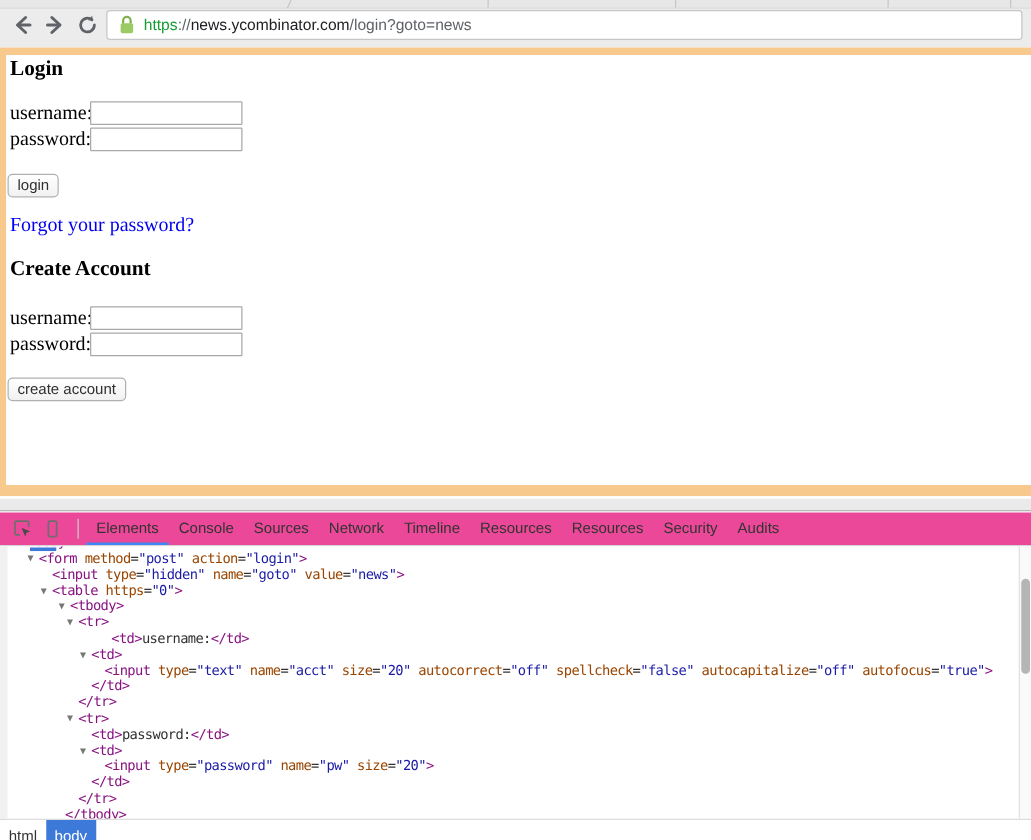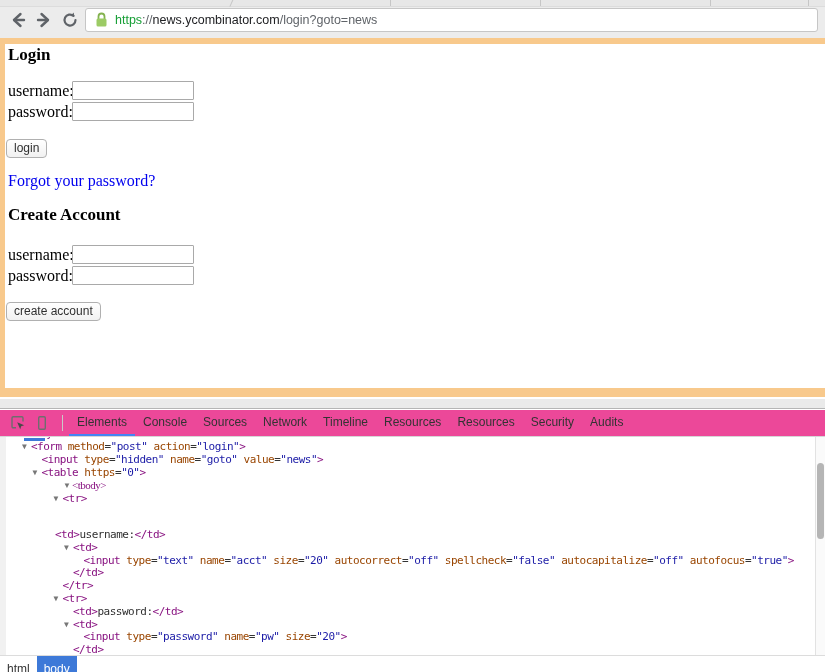--- a/index.html
+++ b/index.html
@@ -203,23 +203,23 @@
     <div class="dt-code">
       <div class="gutterstrip"></div>
       <div class="sliver">
         <span class="pfrag">body</span>
         <span class="bluebar"></span>
       </div>
       <div id="code-lines">
           <div class="code-line" style="padding-left: 31px;"><span class="tri">▼</span><span class="tk-tag">&lt;form</span><span class="tk-att"> method</span><span class="tk-eq">=</span><span class="tk-val">"post"</span><span class="tk-att"> action</span><span class="tk-eq">=</span><span class="tk-val">"login"</span><span class="tk-tag">&gt;</span></div>
           <div class="code-line" style="padding-left: 41.5px;"><span class="tk-tag">&lt;input</span><span class="tk-att"> type</span><span class="tk-eq">=</span><span class="tk-val">"hidden"</span><span class="tk-att"> name</span><span class="tk-eq">=</span><span class="tk-val">"goto"</span><span class="tk-att"> value</span><span class="tk-eq">=</span><span class="tk-val">"news"</span><span class="tk-tag">&gt;</span></div>
           <div class="code-line" style="padding-left: 41.5px;"><span class="tri">▼</span><span class="tk-tag">&lt;table</span><span class="tk-att"> https</span><span class="tk-eq">=</span><span class="tk-val">"0"</span><span class="tk-tag">&gt;</span></div>
-          <div class="code-line" style="padding-left: 72px; font-family: Liberation Serif, serif;"><span class="tri">▼</span><span class="tk-tag">&lt;tbody&gt;</span></div>
+          <div class="code-line" style="padding-left: 56px;"><span class="tri">▼</span><span class="tk-tag">&lt;tbody&gt;</span></div>
           <div class="code-line" style="padding-left: 62.5px;"><span class="tri">▼</span><span class="tk-tag">&lt;tr&gt;</span></div>
-          <div class="code-line" style="padding-left: 55px; margin-top: 23px;"><span class="tk-tag">&lt;td&gt;</span><span class="tk-txt">username:</span><span class="tk-tag">&lt;/td&gt;</span></div>
+          <div class="code-line" style="padding-left: 89px;"><span class="tk-tag">&lt;td&gt;</span><span class="tk-txt">username:</span><span class="tk-tag">&lt;/td&gt;</span></div>
           <div class="code-line" style="padding-left: 73px;"><span class="tri">▼</span><span class="tk-tag">&lt;td&gt;</span></div>
           <div class="code-line" style="padding-left: 83.5px;"><span class="tk-tag">&lt;input</span><span class="tk-att"> type</span><span class="tk-eq">=</span><span class="tk-val">"text"</span><span class="tk-att"> name</span><span class="tk-eq">=</span><span class="tk-val">"acct"</span><span class="tk-att"> size</span><span class="tk-eq">=</span><span class="tk-val">"20"</span><span class="tk-att"> autocorrect</span><span class="tk-eq">=</span><span class="tk-val">"off"</span><span class="tk-att"> spellcheck</span><span class="tk-eq">=</span><span class="tk-val">"false"</span><span class="tk-att"> autocapitalize</span><span class="tk-eq">=</span><span class="tk-val">"off"</span><span class="tk-att"> autofocus</span><span class="tk-eq">=</span><span class="tk-val">"true"</span><span class="tk-tag">&gt;</span></div>
           <div class="code-line" style="padding-left: 73px;"><span class="tk-tag">&lt;/td&gt;</span></div>
           <div class="code-line" style="padding-left: 62.5px;"><span class="tk-tag">&lt;/tr&gt;</span></div>
           <div class="code-line" style="padding-left: 62.5px;"><span class="tri">▼</span><span class="tk-tag">&lt;tr&gt;</span></div>
           <div class="code-line" style="padding-left: 73px;"><span class="tk-tag">&lt;td&gt;</span><span class="tk-txt">password:</span><span class="tk-tag">&lt;/td&gt;</span></div>
           <div class="code-line" style="padding-left: 73px;"><span class="tri">▼</span><span class="tk-tag">&lt;td&gt;</span></div>
           <div class="code-line" style="padding-left: 83.5px;"><span class="tk-tag">&lt;input</span><span class="tk-att"> type</span><span class="tk-eq">=</span><span class="tk-val">"password"</span><span class="tk-att"> name</span><span class="tk-eq">=</span><span class="tk-val">"pw"</span><span class="tk-att"> size</span><span class="tk-eq">=</span><span class="tk-val">"20"</span><span class="tk-tag">&gt;</span></div>
           <div class="code-line" style="padding-left: 73px;"><span class="tk-tag">&lt;/td&gt;</span></div>
           <div class="code-line" style="padding-left: 62.5px;"><span class="tk-tag">&lt;/tr&gt;</span></div>

